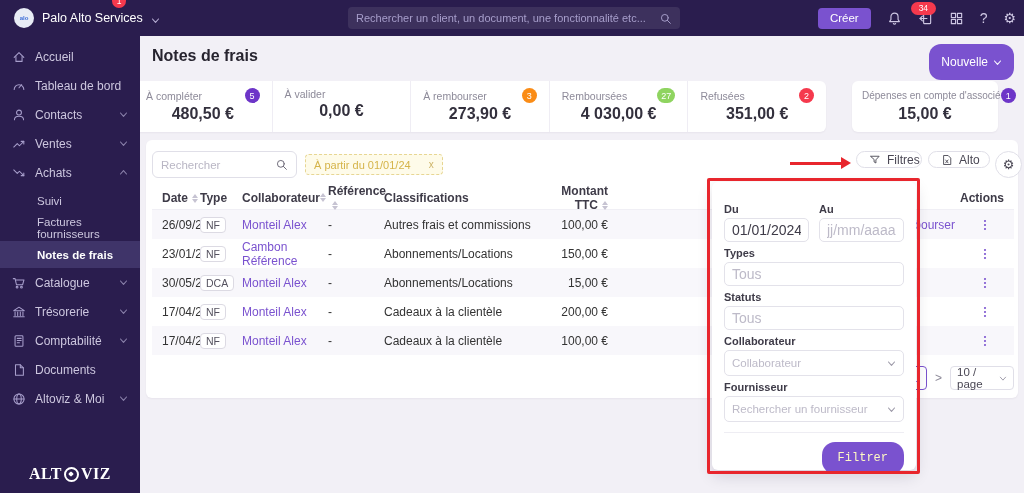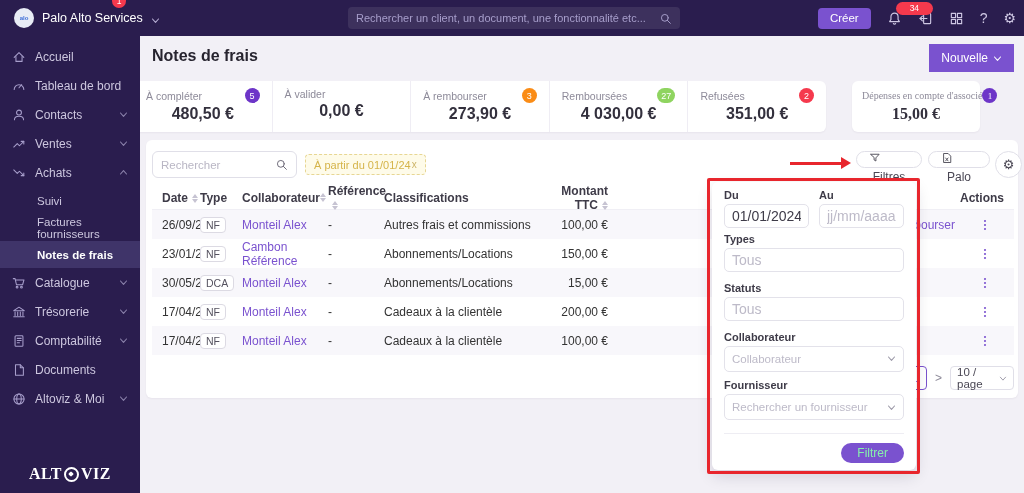--- a/index.html
+++ b/index.html
@@ -20,59 +20,59 @@
   .avatar { width:20px; height:20px; border-radius:50%; background:#e8ecf5; color:#3f6fd8; font-size:6px; font-weight:bold; display:flex; align-items:center; justify-content:center; }
   .company { color:#fff; font-size:12.5px; }
   .tb-badge { position:absolute; left:112px; top:-14px; background:#f5394d; color:#fff; font-size:8.5px; min-width:14px; height:14px; border-radius:8px; display:flex; align-items:center; justify-content:center; padding:0 3px; }
   .tb-left .chev { color:#b9b0d6; margin-top:4px; }
   .tb-search { position:absolute; left:348px; top:7px; width:332px; height:22px; background:rgba(255,255,255,0.09); border-radius:4px; display:flex; align-items:center; padding:0 8px; color:#a79ecb; }
   .tb-search input { flex:1; background:transparent; border:none; outline:none; color:#cfc8e4; font-size:11px; font-family:inherit; }
   .tb-search input::placeholder { color:#a79ecb; }
   .tb-right { position:absolute; right:8px; top:0; height:36px; display:flex; align-items:center; gap:16px; color:#cfc8e4; }
   .btn-create { background:#7a52cf; color:#fff; border:none; border-radius:4px; height:21px; padding:0 12px; font-size:11.5px; font-family:inherit; cursor:pointer; }
   .bell-wrap { position:relative; display:flex; }
-  .bell-badge { position:absolute; left:9px; top:-9px; background:#f5394d; color:#fff; font-size:8.5px; min-width:18px; height:13px; border-radius:7px; display:flex; align-items:center; justify-content:center; padding:0 14px; }
+  .bell-badge { position:absolute; left:24px; top:-9px; background:#f5394d; color:#fff; font-size:8.5px; min-width:18px; height:13px; border-radius:7px; display:flex; align-items:center; justify-content:center; padding:0 8px; }
   .tb-help { font-size:14px; color:#cfc8e4; }
   .tb-gear { font-size:14px; }
 
   
   .sidebar { position:absolute; left:0; top:36px; width:140px; height:457px; background:#2a1d4e; color:#cdc7df; padding-top:6px; z-index:2; }
   .sb-item { height:29px; display:flex; align-items:center; gap:9px; padding:0 12px; font-size:12px; cursor:pointer; }
   .sb-item .ic { width:14px; height:14px; color:#a79ecb; }
   .sb-item .chev { margin-left:auto; color:#8d84ad; }
   .sb-sub { height:27px; display:flex; align-items:center; padding:0 12px 0 37px; font-size:11.5px; cursor:pointer; }
   .sb-sub.active { background:#3f3469; color:#fff; font-weight:bold; }
   .sb-logo { position:absolute; bottom:10px; left:0; width:140px; display:flex; align-items:center; justify-content:center; gap:2px; color:#fff; font-weight:bold; font-size:16px; letter-spacing:0.5px;font-family:Liberation Serif, serif; }
   .logo-o { width:15px; height:15px; border:2px solid #fff; border-radius:50%; position:relative; display:inline-block; }
   .logo-o::after { content:""; position:absolute; left:3.5px; top:3px; width:4px; height:4px; background:#fff; border-radius:1px; transform:rotate(45deg); }
 
   
   .page-title { position:absolute; left:152px; top:47px; font-size:16px; font-weight:bold; color:#27242f; }
-  .btn-new { position:absolute; right:10px; top:44px; height:28px; background:#7a52cf; color:#fff; border:none; border-radius:0; padding:0 12px; font-size:12px; font-family:inherit; display:flex; align-items:center; gap:5px; cursor:pointer; }
+  .btn-new { position:absolute; right:10px; top:44px; height:36px; background:#7a52cf; color:#fff; border:none; border-radius:12px; padding:0 12px; font-size:12px; font-family:inherit; display:flex; align-items:center; gap:5px; cursor:pointer; }
 
   
   .stats-main { position:absolute; left:134px; top:81px; width:692px; height:51px; background:#fff; border-radius:6px; box-shadow:0 1px 2px rgba(30,20,60,0.05); display:flex; }
   .stat-cell { flex:1; padding:7px 12px 6px; border-right:1px solid #efedf4; display:flex; flex-direction:column; }
   .stat-cell:last-child { border-right:none; }
   .stat-top { display:flex; align-items:center; justify-content:space-between; }
   .stat-label { font-size:10.5px; color:#8d8a99; white-space:nowrap; }
   .stat-badge { min-width:15px; height:15px; border-radius:8px; color:#fff; font-size:9px; display:flex; align-items:center; justify-content:center; padding:0 4px; }
   .stat-value { font-size:16px; font-weight:600; color:#33303d; text-align:center; margin-top:2px; white-space:nowrap; }
-  .stats-assoc { position:absolute; left:852px; top:81px; width:128px; height:51px; background:#fff; border-radius:6px; box-shadow:0 1px 2px rgba(30,20,60,0.05); padding:7px 10px 6px; display:flex; flex-direction:column;font-family:Liberation Serif, serif; }
+  .stats-assoc { position:absolute; left:852px; top:81px; width:146px; height:51px; background:#fff; border-radius:6px; box-shadow:0 1px 2px rgba(30,20,60,0.05); padding:7px 10px 6px; display:flex; flex-direction:column; }
 
   
   .content-card { position:absolute; left:146px; top:140px; width:872px; height:258px; background:#fff; border-radius:6px; box-shadow:0 1px 2px rgba(30,20,60,0.05); }
 
   
   .tl-search { position:absolute; left:152px; top:151px; width:145px; height:27px; border:1px solid #e0dfe8; border-radius:6px; background:#fff; display:flex; align-items:center; padding:0 8px; color:#8d8a99; }
   .tl-search input { flex:1; border:none; outline:none; font-size:11.5px; font-family:inherit; color:#444; width:90px; }
   .tl-search input::placeholder { color:#b9b6c4; }
-  .filter-tag { position:absolute; left:305px; top:154px; height:21px; background:#fefbe9; border:1px dashed #e7d693; border-radius:4px; color:#d5b44a; font-size:11px; display:flex; align-items:center; gap:1px; padding:0 8px; }
+  .filter-tag { position:absolute; left:305px; top:154px; height:21px; background:#fefbe9; border:1px dashed #e7d693; border-radius:4px; color:#d5b44a; font-size:11px; display:flex; align-items:center; gap:18px; padding:0 8px; }
   .filter-tag .tag-close { color:#cdb468; font-size:10px; cursor:pointer; }
-  .pill-btn { position:absolute; top:151px; height:17px; background:#fff; border:1px solid #e0dfe8; border-radius:14px; display:flex; gap:6px; padding:0 12px; font-size:12px; color:#4a4754; cursor:pointer; font-family:inherit;flex-direction:column; }
+  .pill-btn { position:absolute; top:151px; height:17px; background:#fff; border:1px solid #e0dfe8; border-radius:14px; display:flex; align-items:center; gap:6px; padding:0 12px; font-size:12px; color:#4a4754; cursor:pointer; font-family:inherit; }
   .btn-filtres { left:856px; width:66px; }
   .btn-excel { left:928px; width:62px; }
   .gear-btn { position:absolute; left:995px; top:151px; width:27px; height:27px; border:1px solid #e0dfe8; border-radius:50%; background:#fff; display:flex; align-items:center; justify-content:center; color:#4a4754; font-size:13px; cursor:pointer; }
 
   
   .table { position:absolute; left:152px; top:186px; width:862px; font-size:12px; }
   .trow { display:flex; align-items:center; height:29px; }
   .thead { height:24px; font-weight:bold; color:#3e3b48; border-bottom:1px solid #f0eff5; font-size:12px; }
   .trow:nth-child(even) { background:#f8f7fb; }
   .c-date { width:48px; padding-left:10px; flex:none; }
@@ -93,31 +93,31 @@
   .kebab { color:#7a52cf; cursor:pointer; display:flex; }
 
   
   .pagination { position:absolute; top:366px; right:10px; display:flex; align-items:center; gap:8px; font-size:11.5px; z-index:1; }
   .pg-num { width:24px; height:24px; border:1px solid #7a52cf; color:#7a52cf; border-radius:4px; background:#fff; display:flex; align-items:center; justify-content:center; cursor:pointer; }
   .pg-next { color:#8d8a99; cursor:pointer; font-size:12px; }
   .pg-size { width:64px; height:24px; border:1px solid #e0dfe8; border-radius:4px; background:#fff; display:flex; align-items:center; justify-content:space-between; padding:0 6px; color:#4a4754; cursor:pointer; }
   .pg-size .chev { color:#9a97a6; }
 
   
-  .fpanel { position:absolute; left:712px; top:182px; width:204px; height:288px; background:#fff; border-radius:6px; box-shadow:0 6px 16px rgba(20,10,50,0.14); padding:7px 12px; display:flex; flex-direction:column; gap:5px; z-index:5; }
+  .fpanel { position:absolute; left:712px; top:182px; width:204px; height:288px; background:#fff; border-radius:6px; box-shadow:0 6px 16px rgba(20,10,50,0.14); padding:21px 12px; display:flex; flex-direction:column; gap:5px; z-index:5; }
   .f-row2 { display:flex; gap:10px; }
   .f-group { display:flex; flex-direction:column; flex:1; }
   .f-label { font-size:11px; font-weight:bold; color:#3e3b48; margin-bottom:3px; }
   .f-input { height:24px; border:1px solid #e3e2ea; border-radius:5px; font-size:14px; padding:0 7px; font-family:inherit; color:#3e3b48; outline:none; width:100%; }
   .f-input::placeholder { color:#bdbac8; }
   .f-select { height:26px; border:1px solid #e3e2ea; border-radius:5px; display:flex; align-items:center; justify-content:space-between; padding:0 7px; font-size:11.5px; color:#bdbac8; cursor:pointer; }
   .f-select .chev { color:#9a97a6; }
   .f-divider { border-top:1px solid #eeedf3; margin-top:5px; }
   .f-footer { display:flex; justify-content:flex-end; margin-top:4px; }
-  .btn-filtrer { height:20px; background:#7a52cf; color:#86efac; border:none; border-radius:13px; padding:0 16px; font-size:12px; font-family:Liberation Sans, sans-serif; cursor:pointer; }
+  .btn-filtrer { height:32px; background:#7a52cf; color:#fef9c3; border:none; border-radius:13px; padding:0 16px; font-size:12px; font-family:Liberation Mono, monospace; cursor:pointer; }
 
   
   .annot-rect { position:absolute; left:707px; top:178px; width:213px; height:296px; border:3px solid #e8262d; border-radius:2px; z-index:6; pointer-events:none; }
   .annot-arrow-line { position:absolute; left:790px; top:162px; width:52px; height:3px; background:#e8262d; z-index:6; pointer-events:none; }
   .annot-arrow-head { position:absolute; left:841px; top:157px; width:0; height:0; border-left:10px solid #e8262d; border-top:6.5px solid transparent; border-bottom:6.5px solid transparent; z-index:6; pointer-events:none; }
 </style>
 </head>
 <body>
 
 <div class="topbar">
@@ -347,21 +347,21 @@
   <svg class="ic" style="width:12px;height:12px" viewBox="0 0 16 16">
       <path d="M2.5 3 h11 L9.2 7.8 V12 L6.8 10.6 V7.8 z"></path>
     </svg>
   <span>Filtres</span>
 </button>
 <button class="pill-btn btn-excel">
   <svg class="ic" style="width:12px;height:12px" viewBox="0 0 16 16">
       <path d="M4 2 h5.5 L13 5.5 V14 H4 z"></path>
       <path d="M6.2 8 l3.2 3.8 M9.4 8 l-3.2 3.8"></path>
     </svg>
-  <span>Palo</span>
+  <span>Alto</span>
 </button>
 <button class="gear-btn">
     <span>⚙</span>
   </button>
 
 <div class="annot-arrow-line"></div>
 <div class="annot-arrow-head"></div>
 
 <div class="table">
   <div class="trow thead">

